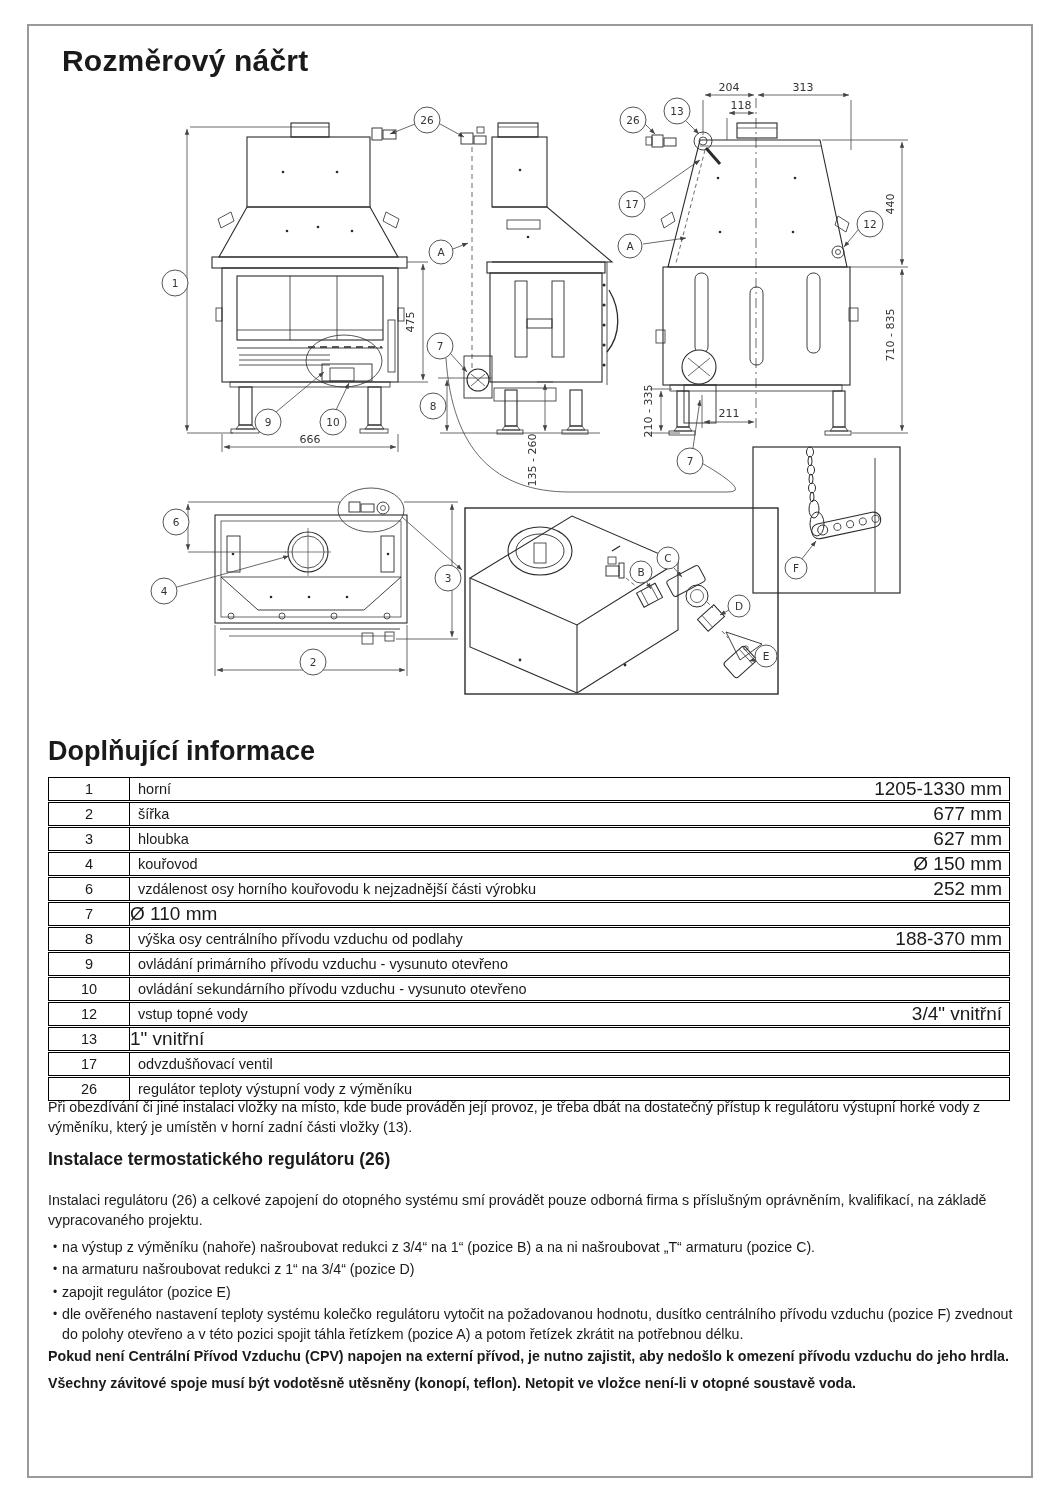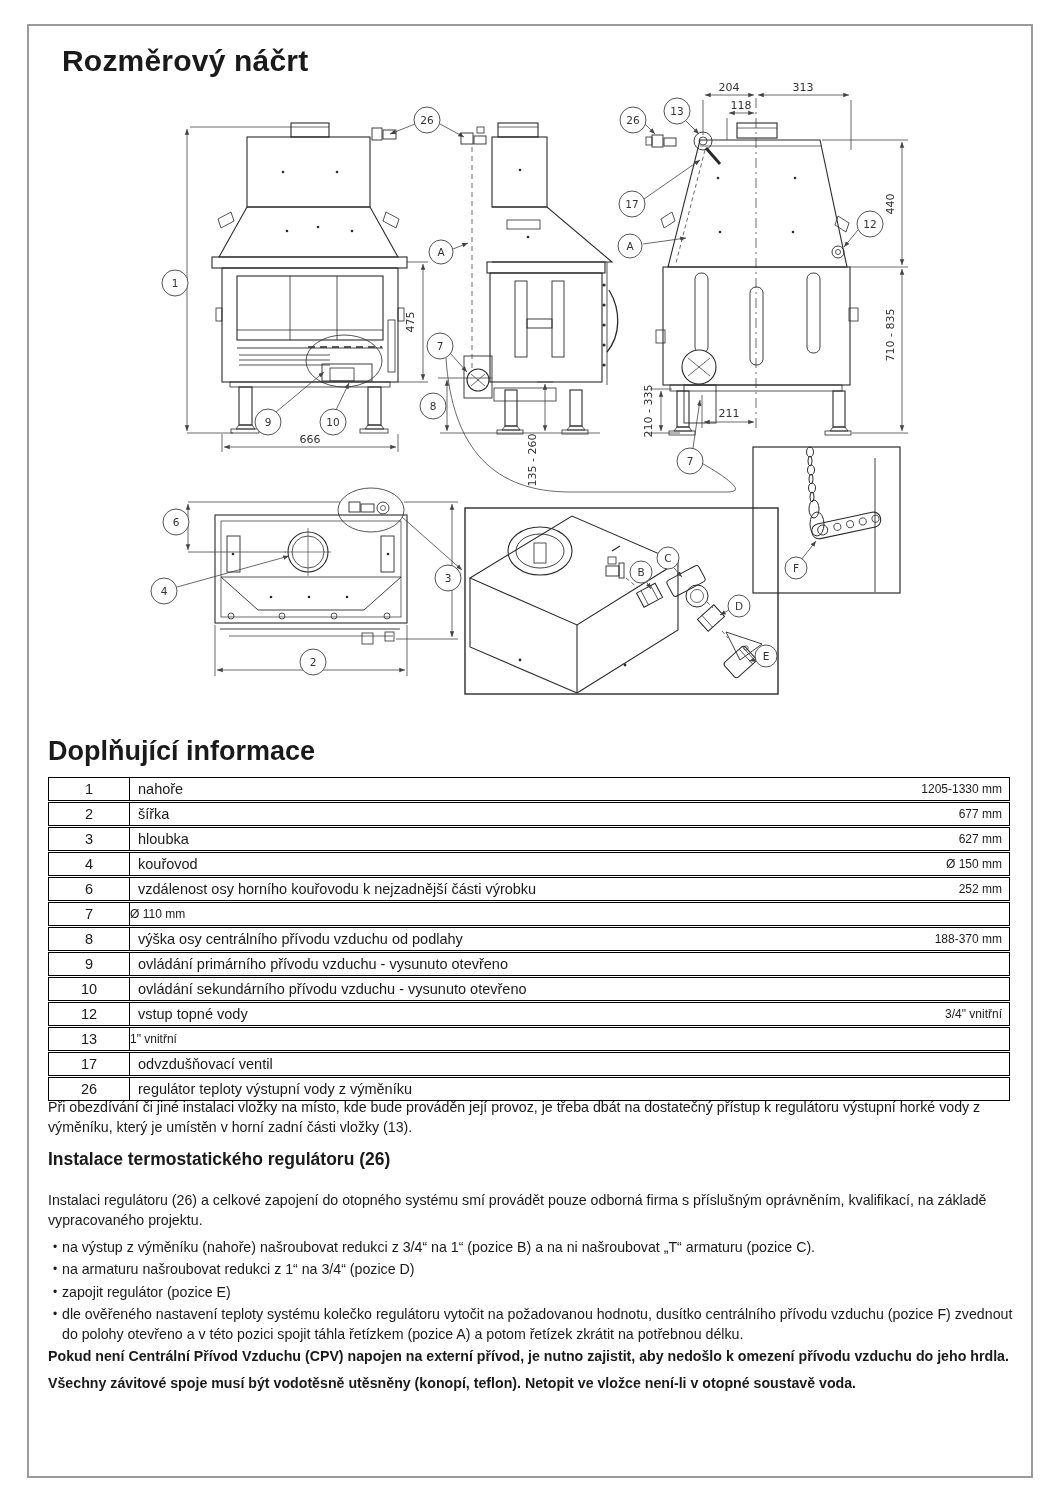--- a/index.html
+++ b/index.html
@@ -9,21 +9,21 @@
                border:2px solid #9a9a9a;}
   .h-main{position:absolute;left:48px;top:44px;font-size:30px;font-weight:bold;letter-spacing:.2px;margin-left:14px;}
   .h-sec{position:absolute;left:48px;top:736px;font-size:27px;font-weight:bold;}
   svg text{font-family:"DejaVu Sans",sans-serif;}
   .draw{position:absolute;left:0;top:0;}
   
   .tbl{position:absolute;left:48px;top:777px;width:962px;}
   .trow{display:flex;align-items:stretch;border:1px solid #000;margin-bottom:1px;height:22px;}
   .tnum{width:80px;border-right:1px solid #000;text-align:center;font-size:14.5px;line-height:22px;}
   .tdesc{flex:1;padding:0 8px;font-size:14.5px;line-height:22px;white-space:nowrap;overflow:hidden;}
-  .tval{padding-right:7px;font-size:12px;line-height:22px;white-space:nowrap;}
+  .tval{padding-right:7px;font-size:19px;line-height:22px;white-space:nowrap;}
   
   .notes{position:absolute;left:48px;top:1098px;width:966px;font-size:14.2px;line-height:1.38;}
   .notes p{margin:0 0 7px 0;}
   .inst-h{font-size:17.5px;font-weight:bold;margin:10px 0 20px 0;}
   .blt{display:flex;margin:0 0 3px 0;}
   .blt .dot{width:14px;text-align:center;flex:none;font-size:12px;line-height:19px;}
   .blt .btxt{flex:1;}
   .bold-note{font-weight:bold;margin:8px 0 2px 0;}
 </style>
 </head>
@@ -444,21 +444,21 @@
           <text x="796" y="572" text-anchor="middle">F</text>
         </g>
     </g>
   </svg>
 
   <div class="h-sec">Doplňující informace</div>
 
   <div class="tbl">
     <div class="trow">
         <div class="tnum">1</div>
-        <div class="tdesc">nahoře</div>
+        <div class="tdesc">horní</div>
         <div class="tval">1205-1330 mm</div>
       </div>
     <div class="trow">
         <div class="tnum">2</div>
         <div class="tdesc">šířka</div>
         <div class="tval">677 mm</div>
       </div>
     <div class="trow">
         <div class="tnum">3</div>
         <div class="tdesc">hloubka</div>

